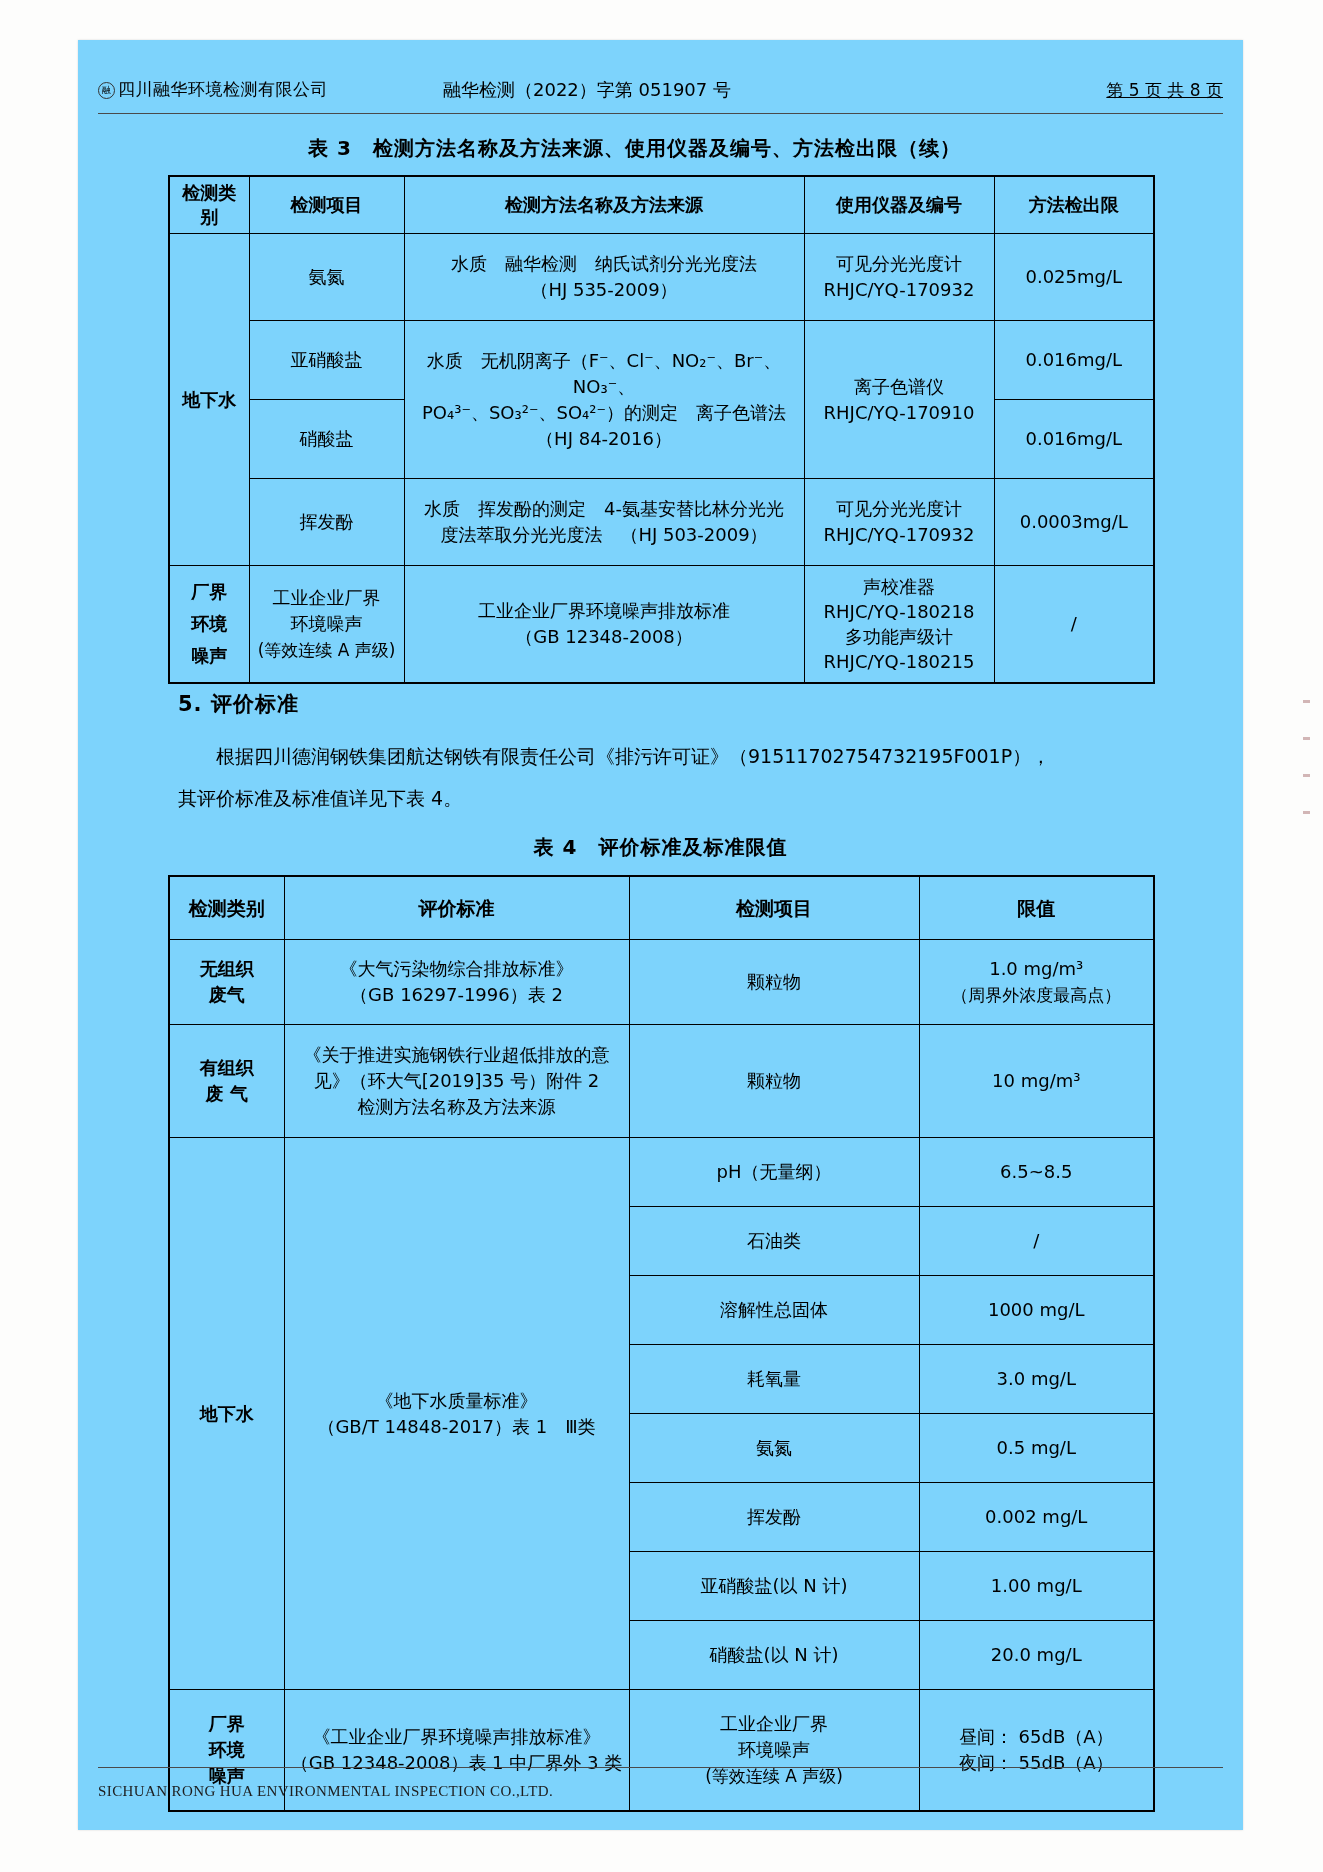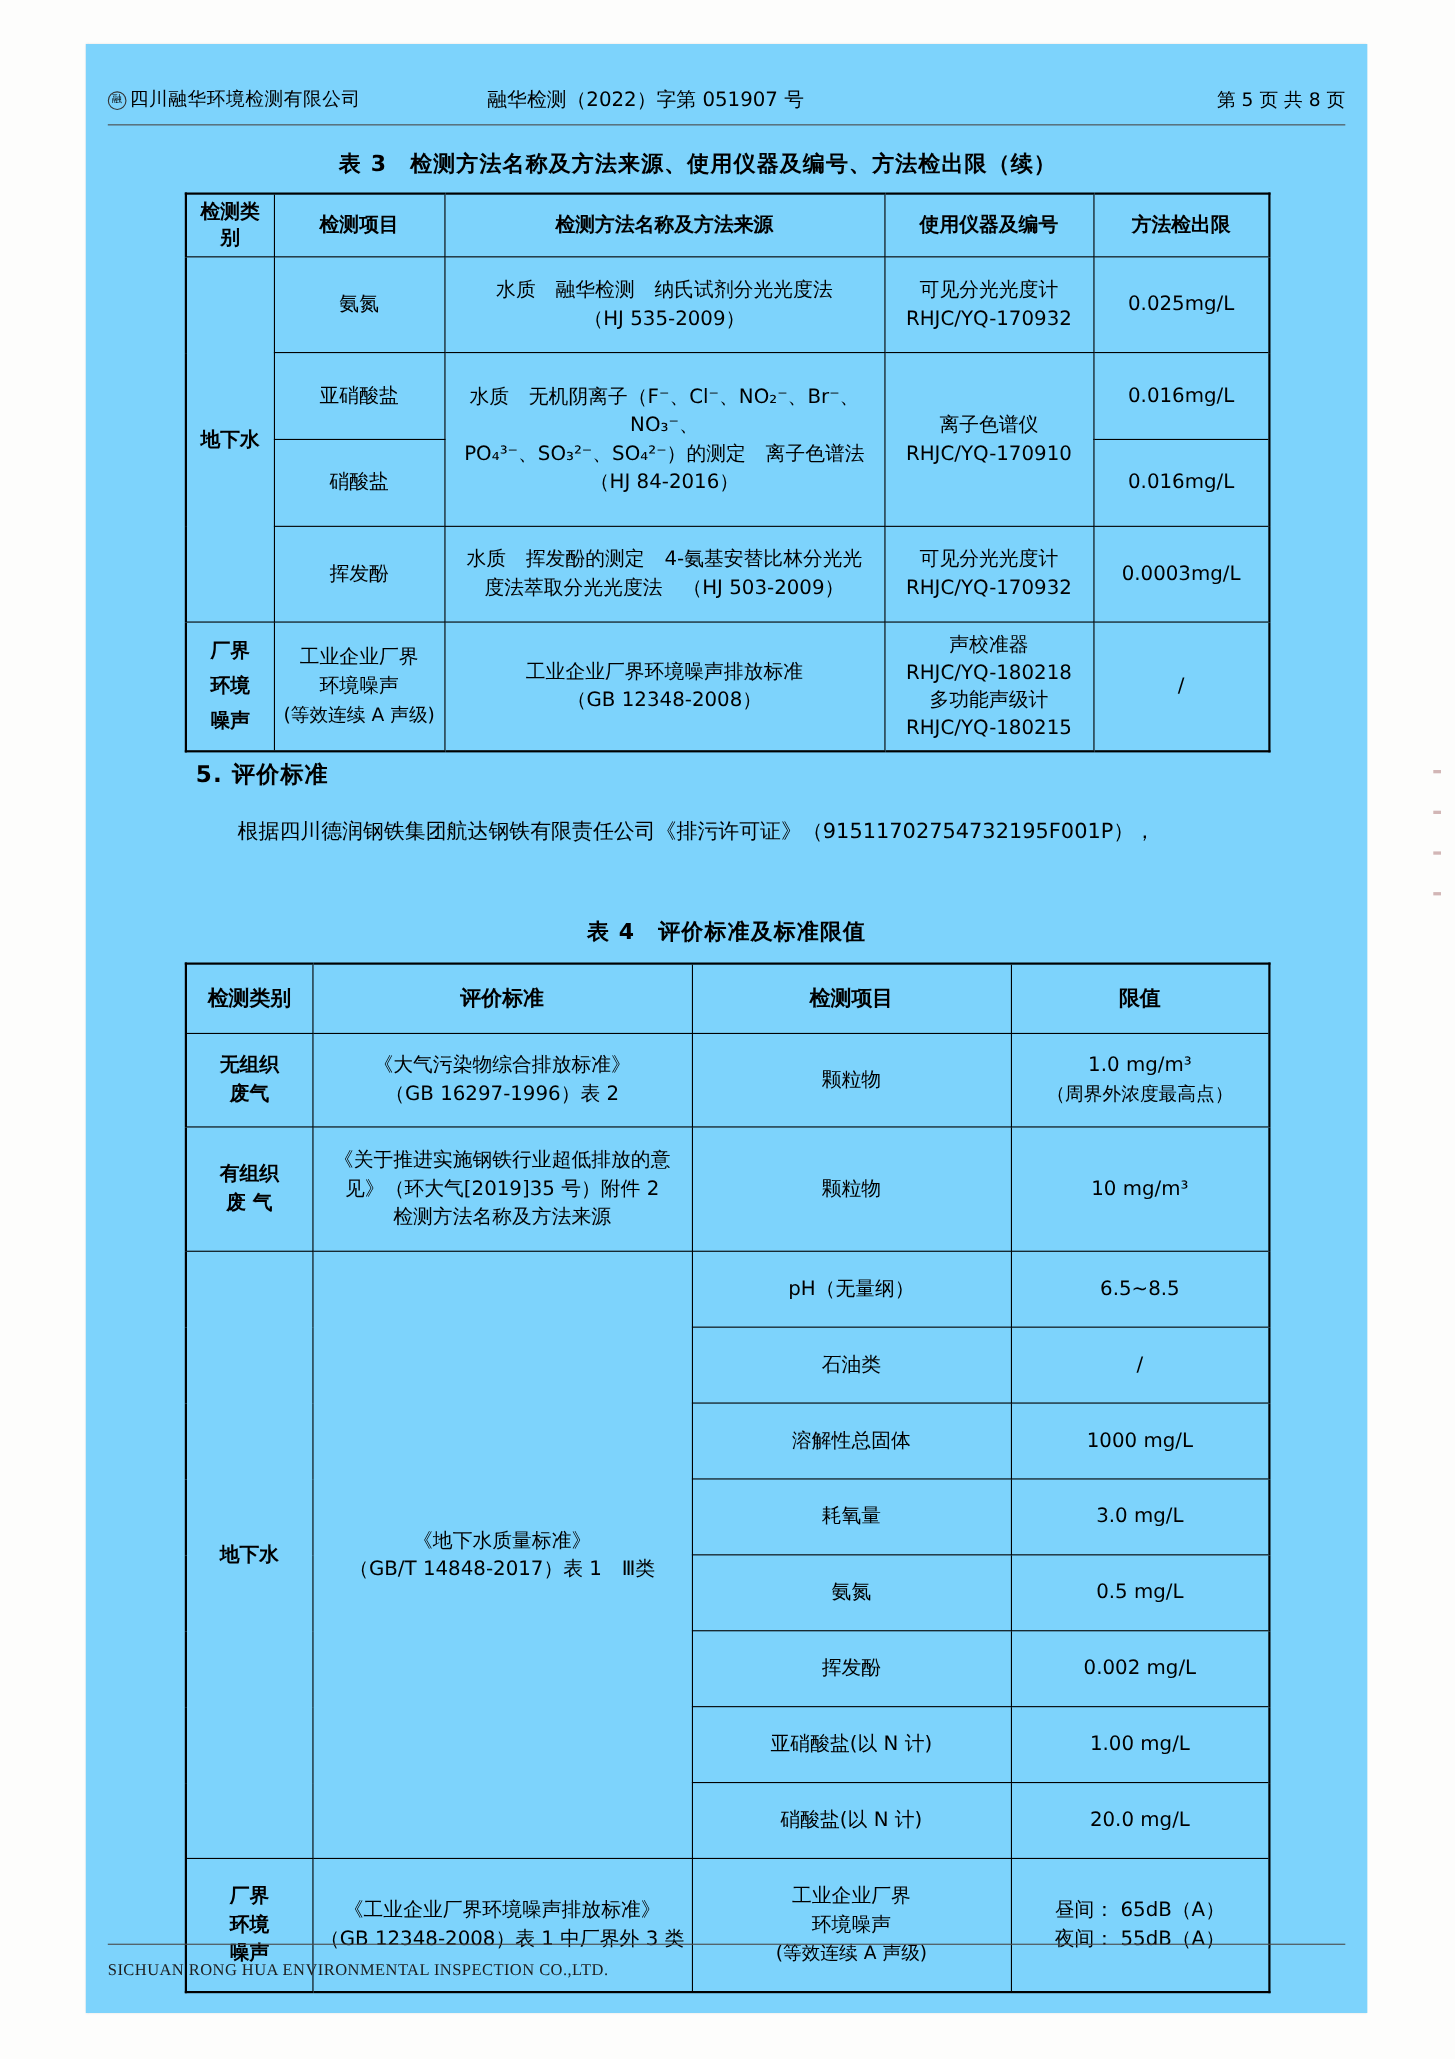--- a/index.html
+++ b/index.html
@@ -62,20 +62,21 @@
     top: 0;
     font-size: 18px;
     white-space: nowrap;
   }
   .hdr-right {
     position: absolute;
     right: 0;
     top: 1px;
     font-size: 17px;
     white-space: nowrap;
+    text-decoration: underline;
   }
   .hdr-rule {
     position: absolute;
     left: 20px;
     top: 73px;
     width: 1125px;
     border-top: 1px solid #4a4a4a;
   }
   
   .ftr-rule {
@@ -290,20 +291,21 @@
             <div>RHJC/YQ-180215</div>
           </td>
           <td class="thick-r thick-b">/</td>
         </tr>
       </tbody>
     </table>
 
     <div class="sec-title">5. 评价标准</div>
     <div class="para">
       <div><span class="indent"></span><span>根据四川德润钢铁集团航达钢铁有限责任公司《排污许可证》（91511702754732195F001P），</span></div>
+      <div><span>其评价标准及标准值详见下表 4。</span></div>
     </div>
 
     <div class="caption cap4">表 4　评价标准及标准限值</div>
 
     <table class="t4">
       <colgroup>
         <col style="width:115px">
         <col style="width:345px">
         <col style="width:290px">
         <col style="width:235px">

